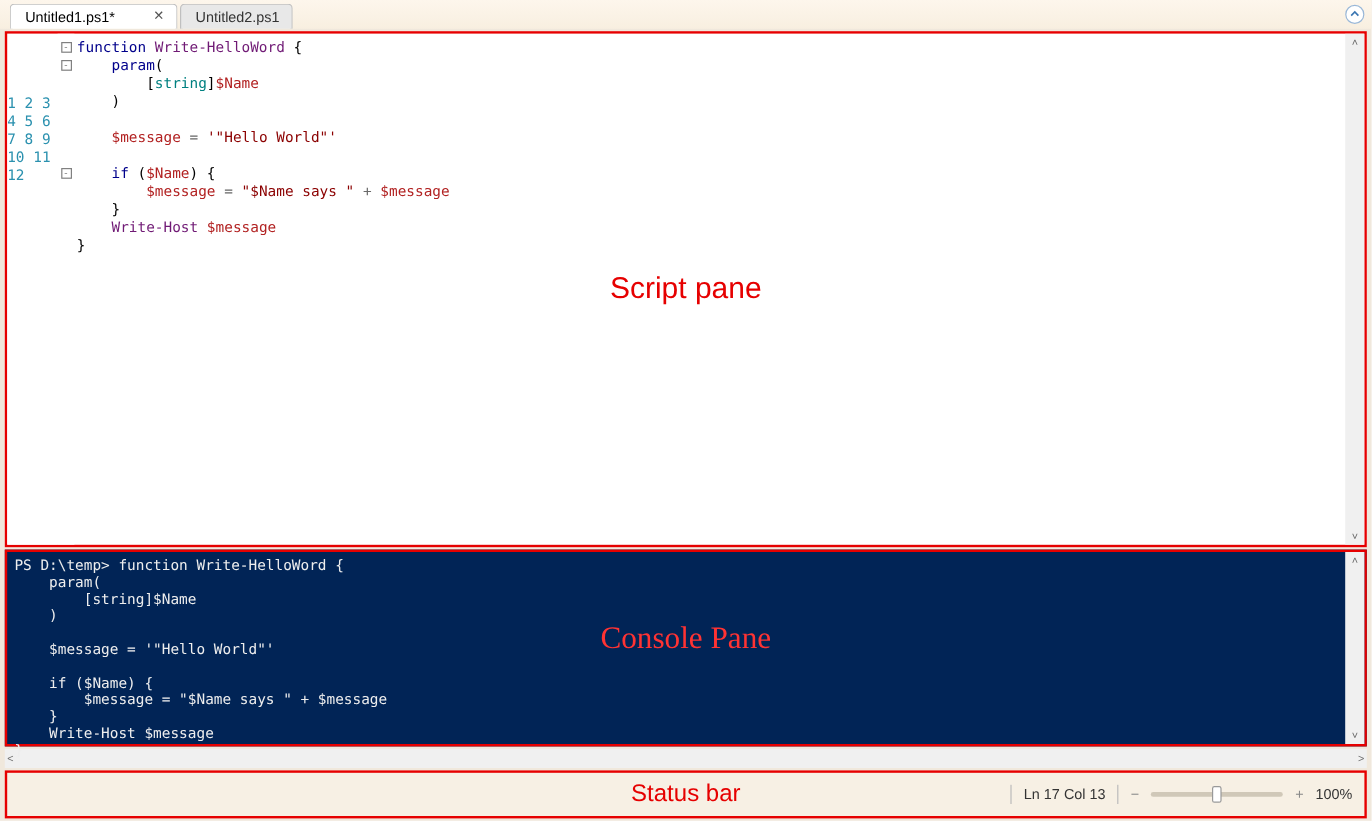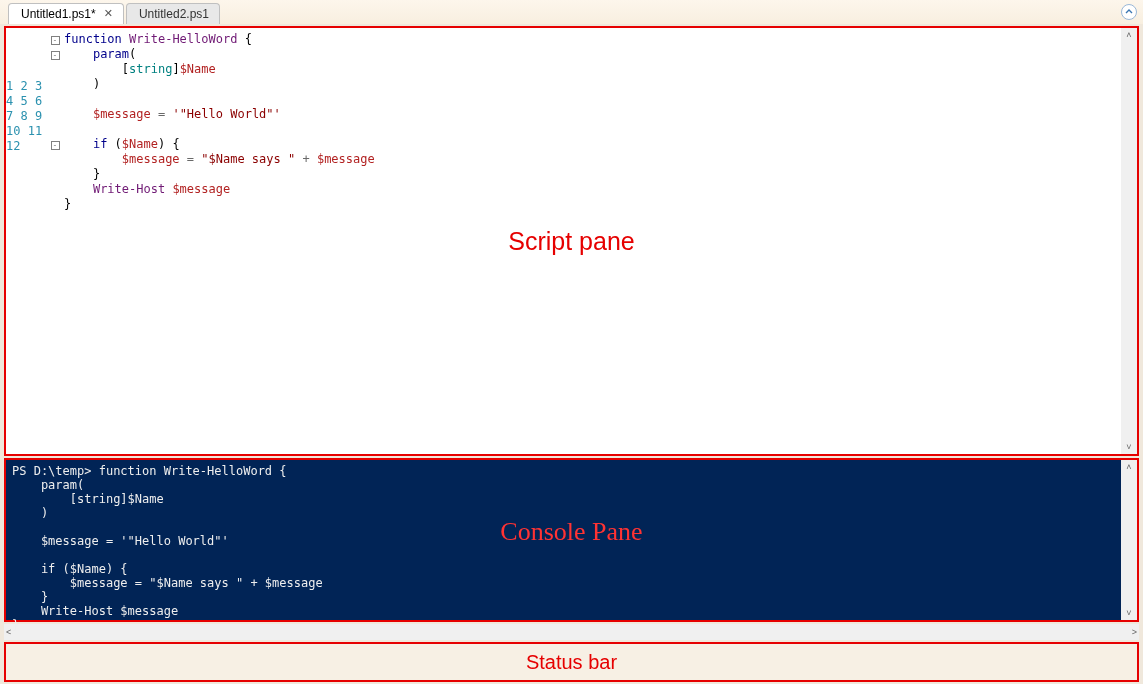--- a/index.html
+++ b/index.html
@@ -26,20 +26,21 @@
   align-items: flex-start;
   padding: 3px 10px 3px 12px;
   font-size: 12px;
   color: #333;
   border: 1px solid #c0c0c0;
   border-bottom: none;
   border-radius: 4px 4px 0 0;
   margin-right: 2px;
   background: #e8e8e8;
   cursor: pointer;
+  gap: 24px;
 }
 .tab.active {
   background: #fff;
   color: #000;
 }
 .tab .close {
   margin-left: 8px;
   font-size: 11px;
   color: #555;
 }
@@ -292,13 +293,24 @@
   </div>
 </div>
 
 <div class="hscroll">
   <span>˂</span>
   <span>˃</span>
 </div>
 
 <div class="status-bar">
   <div class="annot-status">Status bar</div>
+  <div class="status-right">
+    <div class="status-sep"></div>
+    <span>Ln 17  Col 13</span>
+    <div class="status-sep"></div>
+    <span style="color:#888;">−</span>
+    <div class="zoom-slider">
+      <div class="zoom-thumb"></div>
+    </div>
+    <span style="color:#888;">+</span>
+    <span>100%</span>
+  </div>
 </div>
 
 </body></html>

